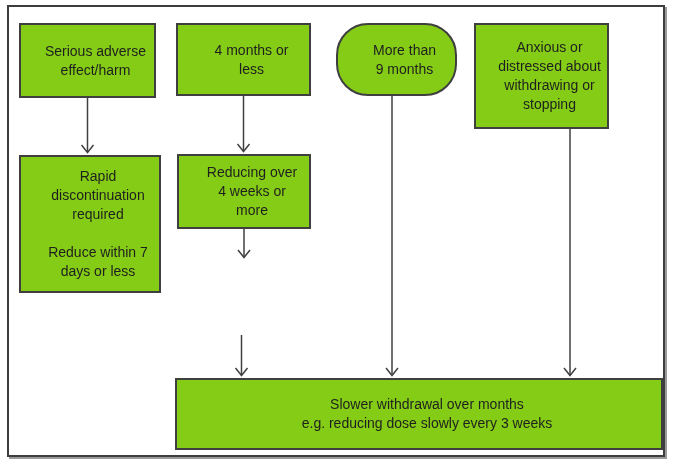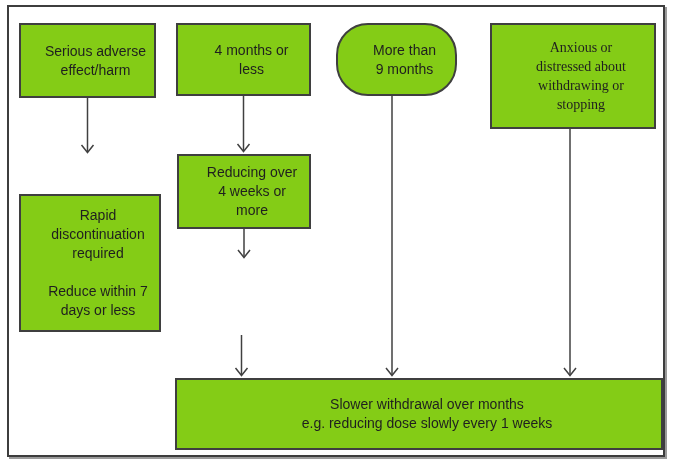--- a/index.html
+++ b/index.html
@@ -41,22 +41,22 @@
     z-index: 2;
     padding-left: 16px;
   }
   .box-text {
     white-space: pre-line;
     padding: 2px 4px;
   }
   .box-serious      { left: 19px;  top: 23px;  width: 137px; height: 75px;  }
   .box-nine-or-less { left: 176px; top: 23px;  width: 135px; height: 73px;  }
   .box-more-than    { left: 336px; top: 23px;  width: 121px; height: 73px; border-radius: 32px;  }
-  .box-anxious      { left: 490px; top: 23px;  width: 166px; height: 106px; font-family: Liberation Serif, serif; }
-  .box-rapid        { left: 19px;  top: 155px; width: 142px; height: 138px; margin-top: 39px; }
+  .box-anxious      { left: 474px; top: 23px;  width: 135px; height: 106px; }
+  .box-rapid        { left: 19px;  top: 155px; width: 142px; height: 138px; }
   .box-reducing     { left: 177px; top: 154px; width: 134px; height: 75px;  }
   .box-experiencing { left: 175px; top: 260px; width: 133px; height: 75px;  }
   .box-slower       { left: 175px; top: 378px; width: 488px; height: 72px;  }
   .arrows {
     position: absolute;
     left: 0;
     top: 0;
     width: 676px;
     height: 472px;
     z-index: 1;
@@ -129,16 +129,16 @@
 
   <div class="box box-reducing">
     <div class="box-text">Reducing over
 4 weeks or
 more</div>
   </div>
 
 
   <div class="box box-slower">
     <div class="box-text">Slower withdrawal over months
-e.g. reducing dose slowly every 1 weeks</div>
+e.g. reducing dose slowly every 3 weeks</div>
   </div>
 
 </div>
 
 </body></html>

